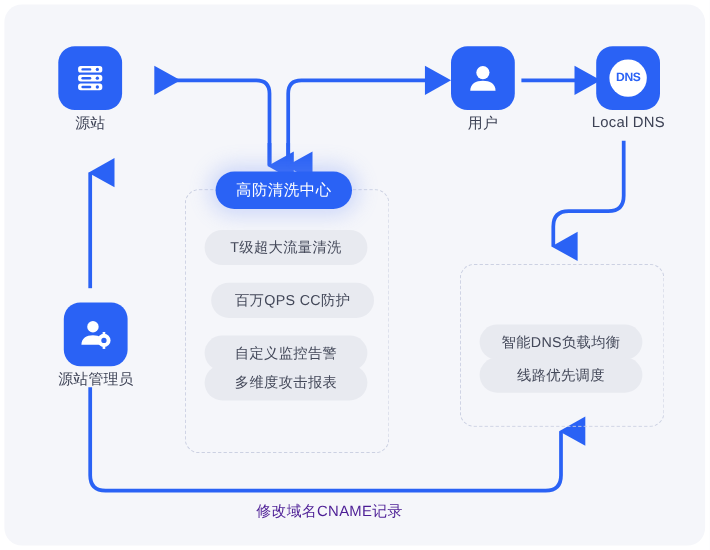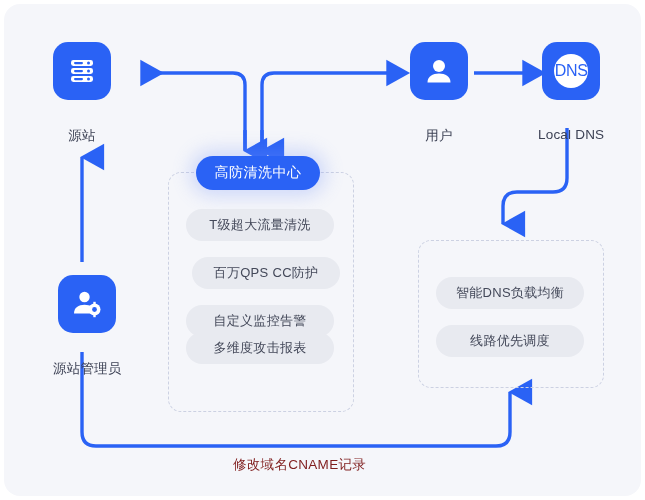--- a/index.html
+++ b/index.html
@@ -47,21 +47,21 @@
   .icon-tile {
     width: 58px;
     height: 58px;
     border-radius: 15px;
     background: #2a62f5;
     display: flex;
     align-items: center;
     justify-content: center;
   }
   .node-label {
-    margin-top: 27px;
+    margin-top: 3px;
     font-size: 13.5px;
     color: #3d4255;
     white-space: nowrap;
     letter-spacing: .2px;
   }
   
   .panel {
     position: absolute;
     border: 1.4px dashed #ccd1e2;
     border-radius: 13px;
@@ -91,37 +91,37 @@
     height: 32px;
     display: flex;
     align-items: center;
     justify-content: center;
     letter-spacing: .3px;
   }
   
   .caption {
     position: absolute;
     font-size: 13.5px;
-    color: #7f1d1d;
+    color: #4c1d95;
     white-space: nowrap;
     letter-spacing: .3px;
   }
   
   .dns-circle {
     width: 34px;
     height: 34px;
     border-radius: 50%;
     background: #ffffff;
     display: flex;
     align-items: center;
     justify-content: center;
   }
   .dns-text {
-    font-size: 16px;
-    font-weight: normal;
+    font-size: 11px;
+    font-weight: bold;
     color: #2a62f5;
     letter-spacing: -0.3px;
   }
 </style>
 </head>
 <body>
 
 <div id="stage">
 
   <div class="card"></div>
@@ -217,18 +217,18 @@
   <div class="pill-head" style="left:196px; top:156px; width:124px;">高防清洗中心</div>
 
   <div class="chip" style="left:186px; top:209px; width:148px;">T级超大流量清洗</div>
   <div class="chip" style="left:192px; top:257px; width:148px;">百万QPS CC防护</div>
   <div class="chip" style="left:186px; top:305px; width:148px;text-align:right;">自定义监控告警</div>
   <div class="chip" style="left:186px; top:332px; width:148px;font-family:Liberation Mono, monospace;">多维度攻击报表</div>
 
   <div class="panel" style="left:418px; top:240px; width:184px; height:146px;"></div>
 
 
-  <div class="chip" style="left:436px; top:277px; width:148px;">智能DNS负载均衡</div>
+  <div class="chip" style="left:436px; top:295px; width:148px;">智能DNS负载均衡</div>
   <div class="chip" style="left:436px; top:325px; width:148px;">线路优先调度</div>
 
   <div class="caption" style="left:233px; top:456px;">修改域名CNAME记录</div>
 
 </div>
 
 </body></html>

